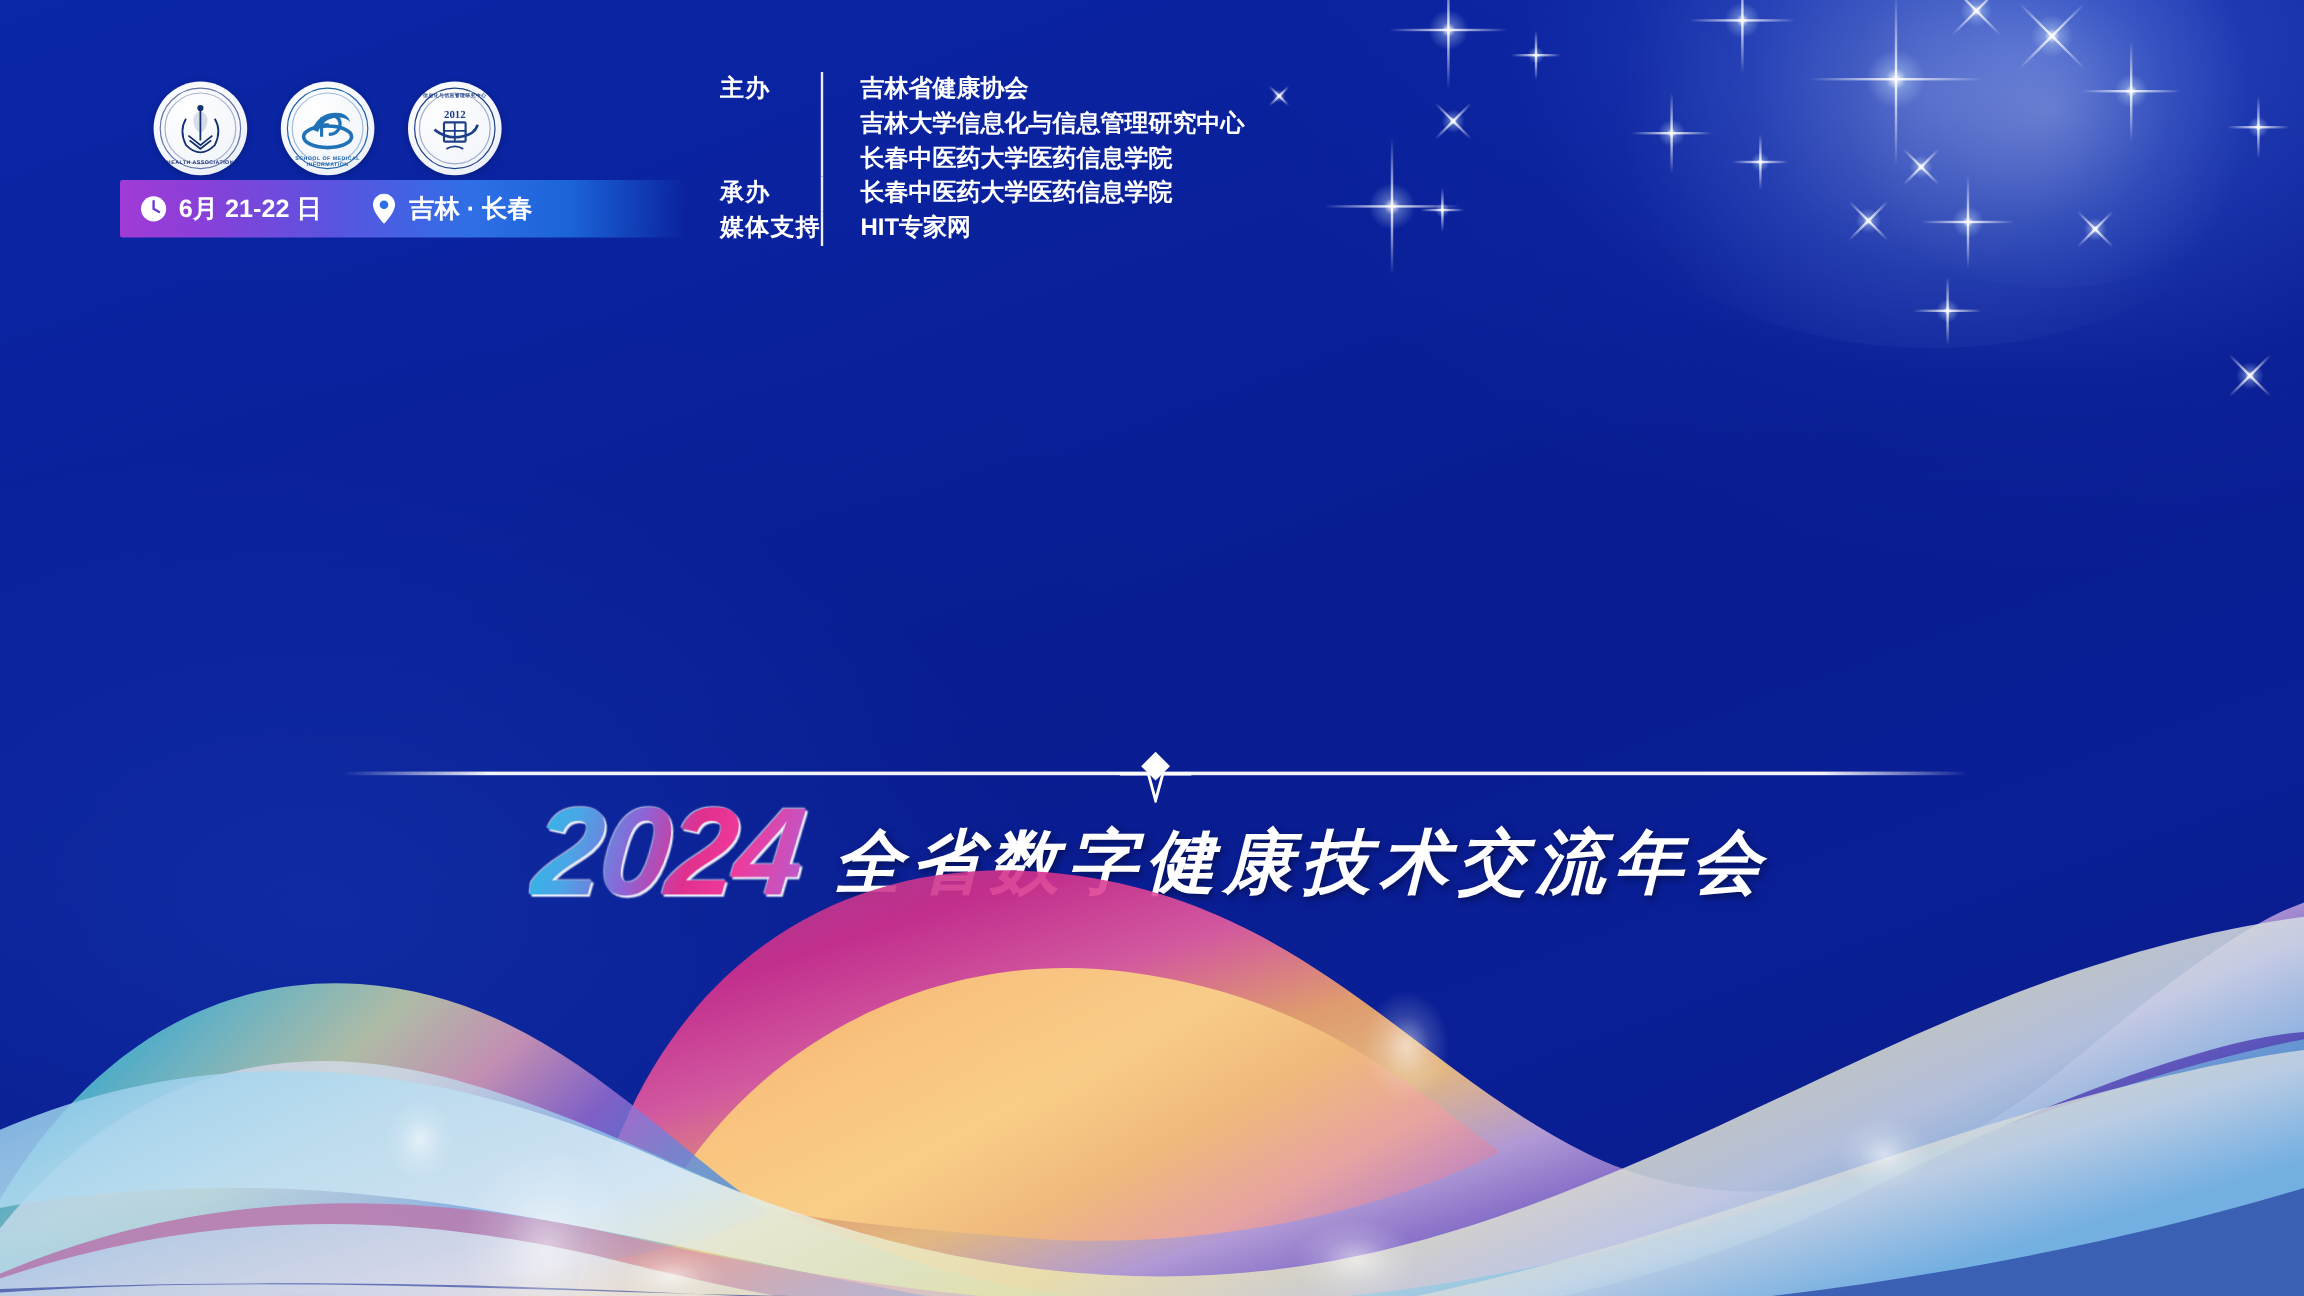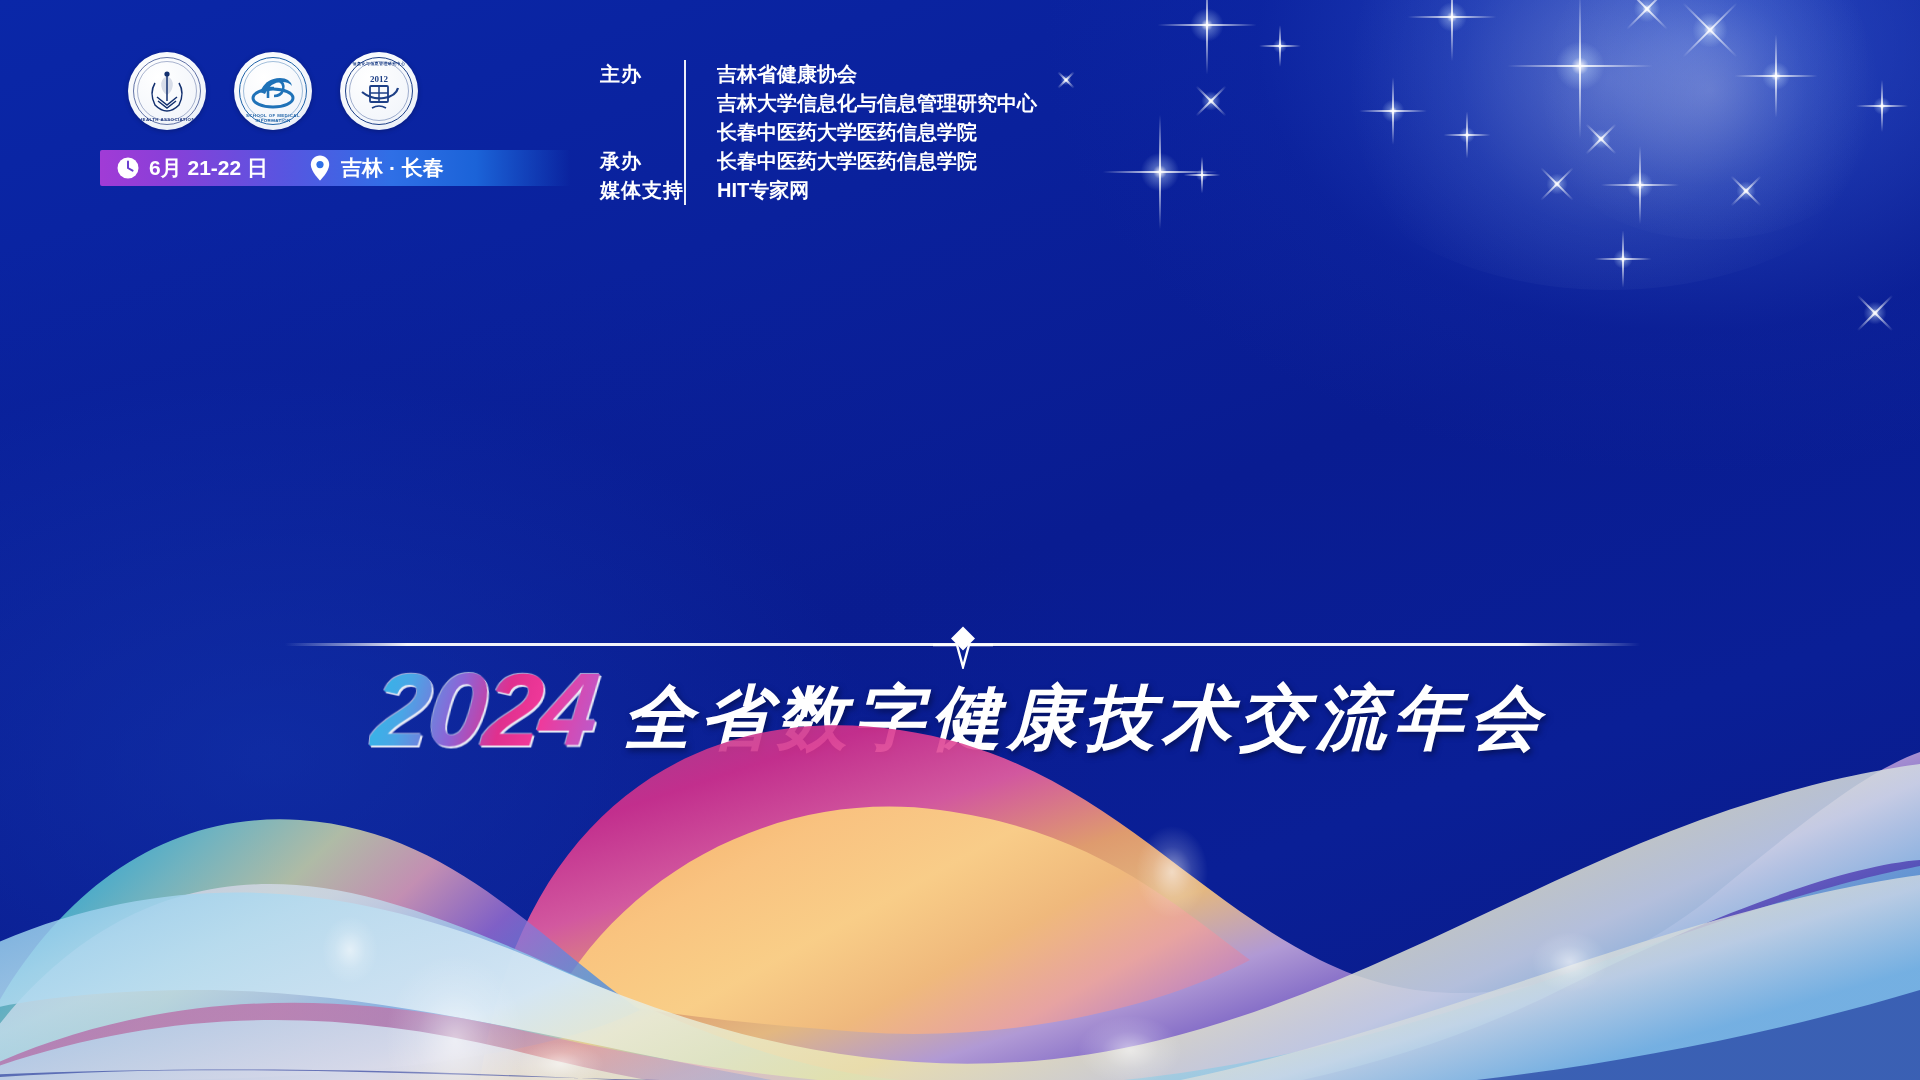--- a/index.html
+++ b/index.html
@@ -36,21 +36,21 @@
   .star::before { width:100%; height:2px; transform:translate(-50%,-50%) scaleX(2.6); }
   .star::after  { width:100%; height:2px; transform:translate(-50%,-50%) rotate(90deg) scaleX(2.6); }
   .star.diag::before { transform:translate(-50%,-50%) rotate(45deg) scaleX(1.9); }
   .star.diag::after  { transform:translate(-50%,-50%) rotate(-45deg) scaleX(1.9); }
   .glow {
     position:absolute; border-radius:50%;
     background:radial-gradient(circle, rgba(255,255,255,0.22) 0%, rgba(190,215,255,0.08) 40%, rgba(255,255,255,0) 70%);
   }
 
   
-  .logos { position:absolute; left:128px; top:52px; display:flex; gap:28px; align-items:center;text-decoration:underline; }
+  .logos { position:absolute; left:128px; top:68px; display:flex; gap:28px; align-items:center;text-decoration:underline; }
   .logo {
     width:78px; height:78px; border-radius:50%;
     background:radial-gradient(circle at 38% 32%, #ffffff 0%, #f3f6fb 62%, #dfe6f2 100%);
     position:relative; flex:0 0 auto;
     box-shadow:0 1px 5px rgba(0,0,0,0.25);
     display:flex; align-items:center; justify-content:center;
     overflow:hidden;
   }
   .logo .ring {
     position:absolute; inset:5px; border-radius:50%;
@@ -59,21 +59,21 @@
   .logo .ring2 { position:absolute; inset:9px; border-radius:50%; border:0.8px solid rgba(20,45,120,0.35); }
   .logo svg { position:relative; z-index:2; }
   .logo .micro {
     position:absolute; z-index:3; left:0; right:0; text-align:center;
     font-size:4.4px; letter-spacing:0.4px; color:#16307a; font-weight:700;
   }
 
   
   .meta-bar {
     position:absolute; left:100px; top:150px;
-    width:470px; height:36px;
+    width:470px; height:48px;
     display:flex; align-items:center;
     background:linear-gradient(90deg, #a13bd6 0%, #8a3fd8 14%, #5a54e0 38%, #2f6fe6 62%, #1b63d8 80%, rgba(16,48,160,0.05) 100%);
     border-radius:2px;
   }
   .meta-item { display:flex; align-items:center; gap:9px; color:#ffffff; font-weight:700; font-size:21px; white-space:nowrap; }
   .meta-item.date { margin-left:16px; }
   .meta-item.loc  { margin-left:40px; }
   .pin, .clock { flex:0 0 auto; display:block; }
 
   
@@ -128,21 +128,21 @@
     font-size:104px; font-weight:900; font-style:italic; letter-spacing:-2px;
     line-height:100px;
     background:linear-gradient(100deg, #2fb8e8 0%, #4aa6e6 16%, #8e63d6 38%, #e0308e 58%, #f0399a 74%, #b85ccd 100%);
     -webkit-background-clip:text; background-clip:text;
     -webkit-text-fill-color:transparent; color:transparent;
     filter:drop-shadow(2px 2px 0 rgba(255,255,255,0.85)) drop-shadow(-1px -1px 0 rgba(255,255,255,0.6));
     transform:skewX(-6deg);
   }
   .sub-cn {
     font-family:"DejaVu Serif", "Liberation Serif", serif;
-    font-size:70px; font-weight:700; font-style:italic; letter-spacing:7px;
+    font-size:58px; font-weight:700; font-style:italic; letter-spacing:7px;
     color:#ffffff; line-height:84px;
     text-shadow:2px 3px 6px rgba(4,14,70,0.75);
   }
 
   
   .waves { position:absolute; left:0; bottom:0; width:1920px; height:420px; }
   .waves svg { display:block; width:1920px; height:420px; }
 </style>
 </head>
 <body>

